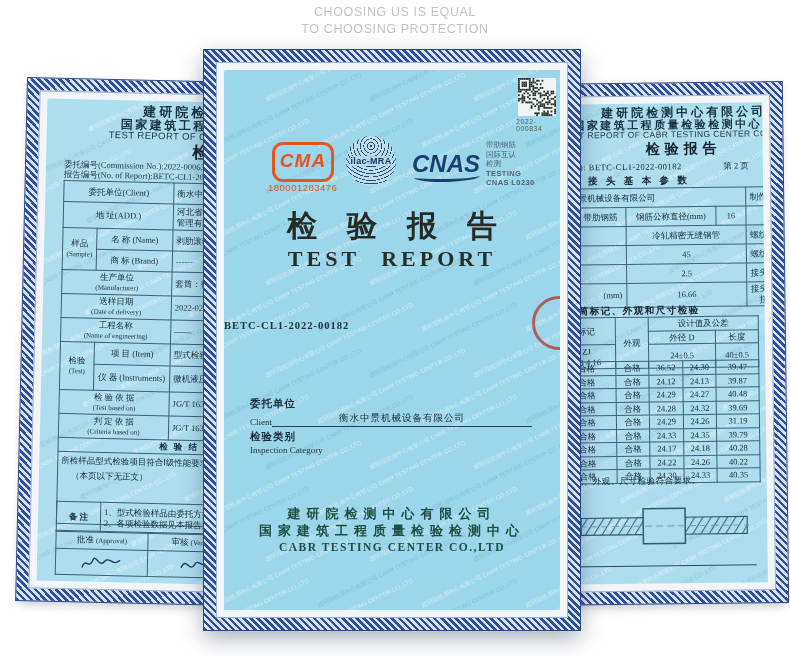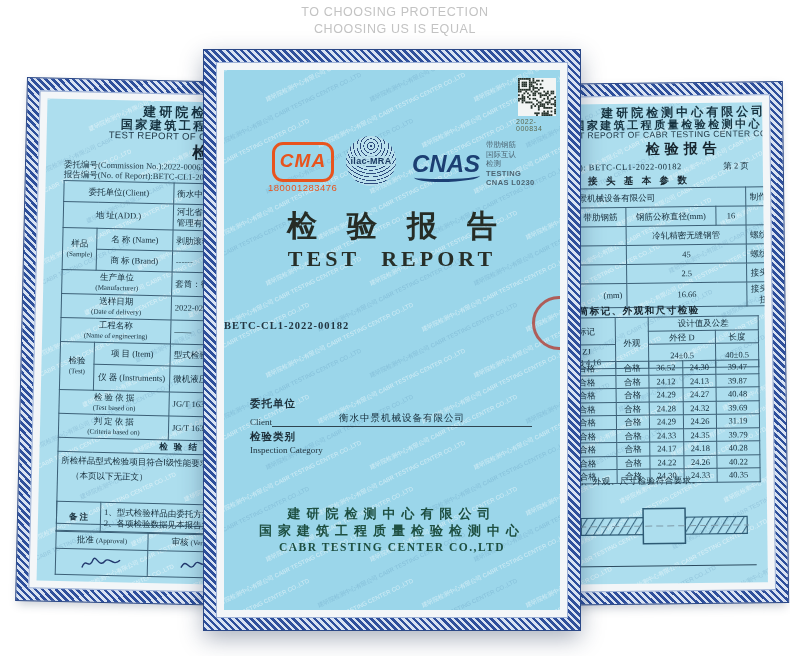--- a/index.html
+++ b/index.html
@@ -83,22 +83,22 @@
   .sec-title{position:absolute;font-weight:bold;font-size:9.5px;letter-spacing:3px;
     color:#15232c;white-space:nowrap;}
   .pageno{position:absolute;font-size:8.5px;color:#152b38;}
   .footline{position:absolute;border-top:1.5px solid #2c4a5e;height:0;}
   .sig{display:block;margin:0 auto;}
 </style>
 </head>
 <body>
 
 <div class="tagline">
+  <div>CHOOSING US IS EQUAL</div>
   <div>TO CHOOSING PROTECTION</div>
-  <div>CHOOSING US IS EQUAL</div>
 </div>
 
 <div class="cert cert-left">
  <div class="inner">
   <div class="paper paper-side">
    <div class="wm">
           <span style="left: -70px; top: -10px; color: rgba(255, 255, 255, 0.55);">建研院检测中心有限公司 CABR TESTING CENTER CO.,LTD</span>
           <span style="left: 34px; top: -10px; color: rgba(255, 255, 255, 0.55);">建研院检测中心有限公司 CABR TESTING CENTER CO.,LTD</span>
           <span style="left: 138px; top: -10px; color: rgba(47, 100, 150, 0.2);">建研院检测中心有限公司 CABR TESTING CENTER CO.,LTD</span>
           <span style="left: 242px; top: -10px; color: rgba(255, 255, 255, 0.55);">建研院检测中心有限公司 CABR TESTING CENTER CO.,LTD</span>

